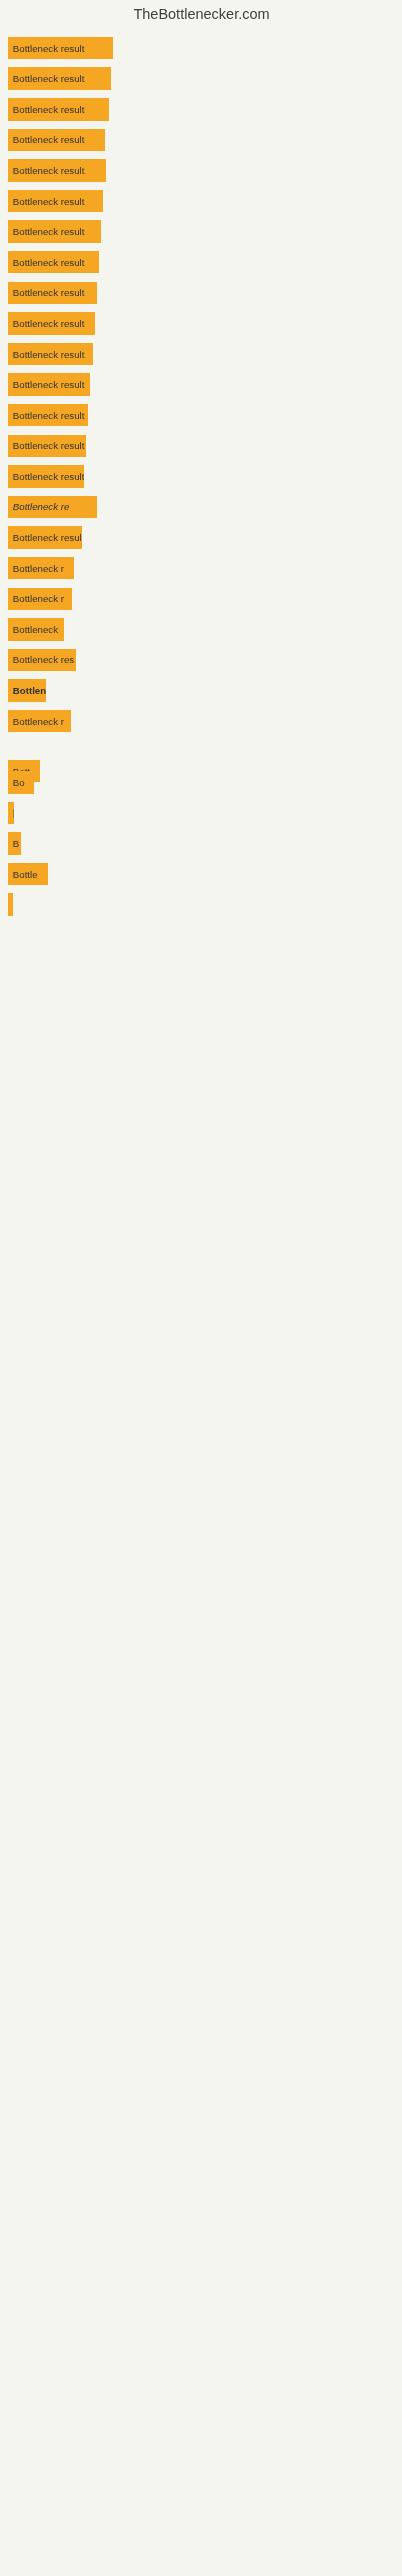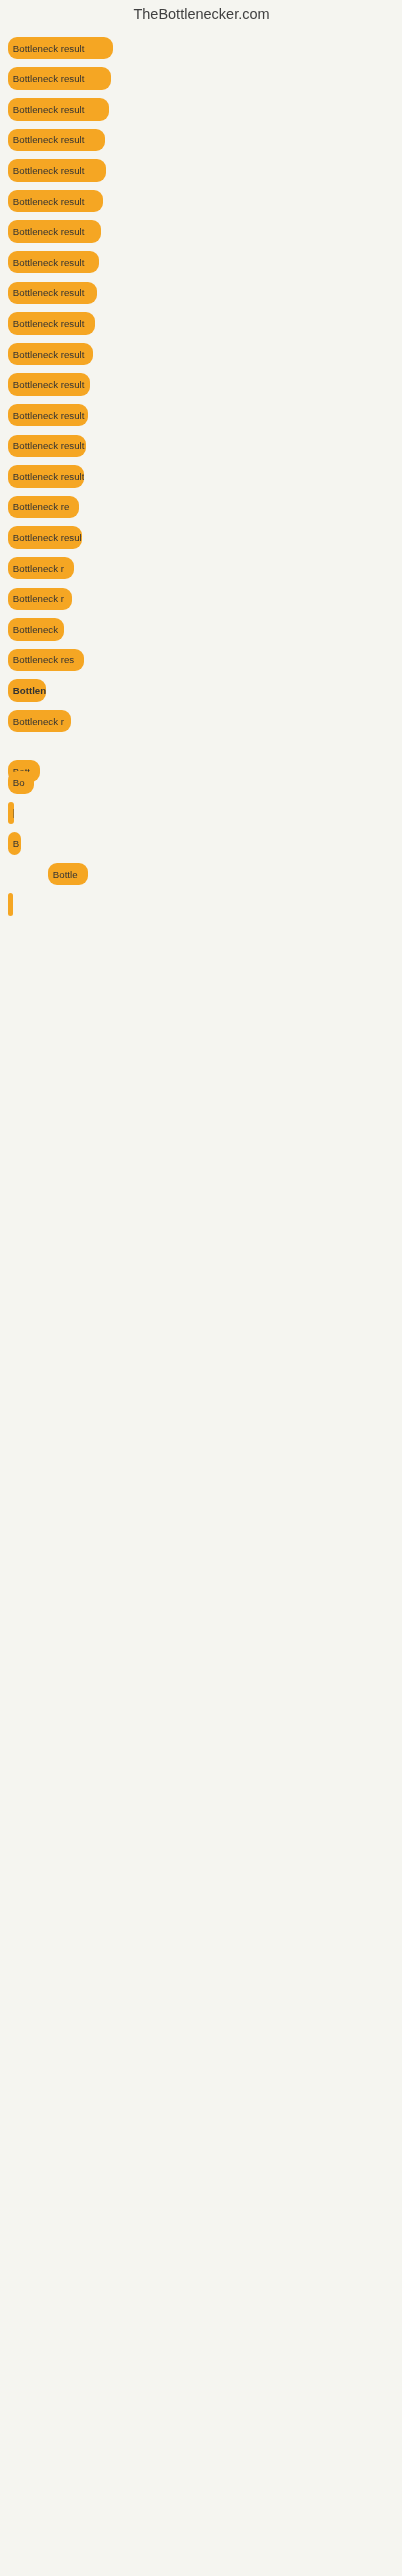--- a/index.html
+++ b/index.html
@@ -41,21 +41,20 @@
     .bar {
       height: 22.5px;
       background-color: #f5a623;
       display: flex;
       align-items: center;
       padding-left: 4.8px;
       font-size: 9.7px;
       color: #333;
       white-space: nowrap;
       overflow: hidden;
-      border-radius: 9px;
     }
   </style>
 </head>
 <body>
 
 <div>
   <h1 class="site-title">TheBottlenecker.com</h1>
 </div>
 
 <div class="bars-container">
@@ -98,55 +97,55 @@
     <div class="bar-row">
       <div class="bar" style="width: 80px;">Bottleneck result</div>
     </div>
     <div class="bar-row">
       <div class="bar" style="width: 78px;">Bottleneck result</div>
     </div>
     <div class="bar-row">
       <div class="bar" style="width: 76px;">Bottleneck result</div>
     </div>
     <div class="bar-row">
-      <div class="bar" style="width: 71px;">Bottleneck re</div>
+      <div class="bar" style="width: 89px; font-style: italic;">Bottleneck re</div>
     </div>
     <div class="bar-row">
       <div class="bar" style="width: 74px;">Bottleneck result</div>
     </div>
     <div class="bar-row">
       <div class="bar" style="width: 66px;">Bottleneck r</div>
     </div>
     <div class="bar-row">
       <div class="bar" style="width: 64px;">Bottleneck r</div>
     </div>
     <div class="bar-row">
       <div class="bar" style="width: 56px;">Bottleneck</div>
     </div>
     <div class="bar-row">
-      <div class="bar" style="width: 76px;">Bottleneck res</div>
+      <div class="bar" style="width: 68px;">Bottleneck res</div>
     </div>
     <div class="bar-row">
       <div class="bar" style="width: 38px; font-weight: bold;">Bottlene</div>
     </div>
     <div class="bar-row">
       <div class="bar" style="width: 63px;">Bottleneck r</div>
     </div>
     <div class="bar-row">
       <div class="bar" style="width: 32px; margin-top: 39px;">Bott</div>
     </div>
     <div class="bar-row">
       <div class="bar" style="width: 26px;">Bo</div>
     </div>
     <div class="bar-row">
       <div class="bar" style="width: 6.4px;">|</div>
     </div>
     <div class="bar-row">
       <div class="bar" style="width: 13px;">B</div>
     </div>
     <div class="bar-row">
-      <div class="bar" style="width: 40px; margin-left: 40px;">Bottle</div>
+      <div class="bar" style="width: 40px;">Bottle</div>
     </div>
     <div class="bar-row">
       <div class="bar" style="width: 4.8px;">|</div>
     </div>
   </div>
 
 
 </body></html>

